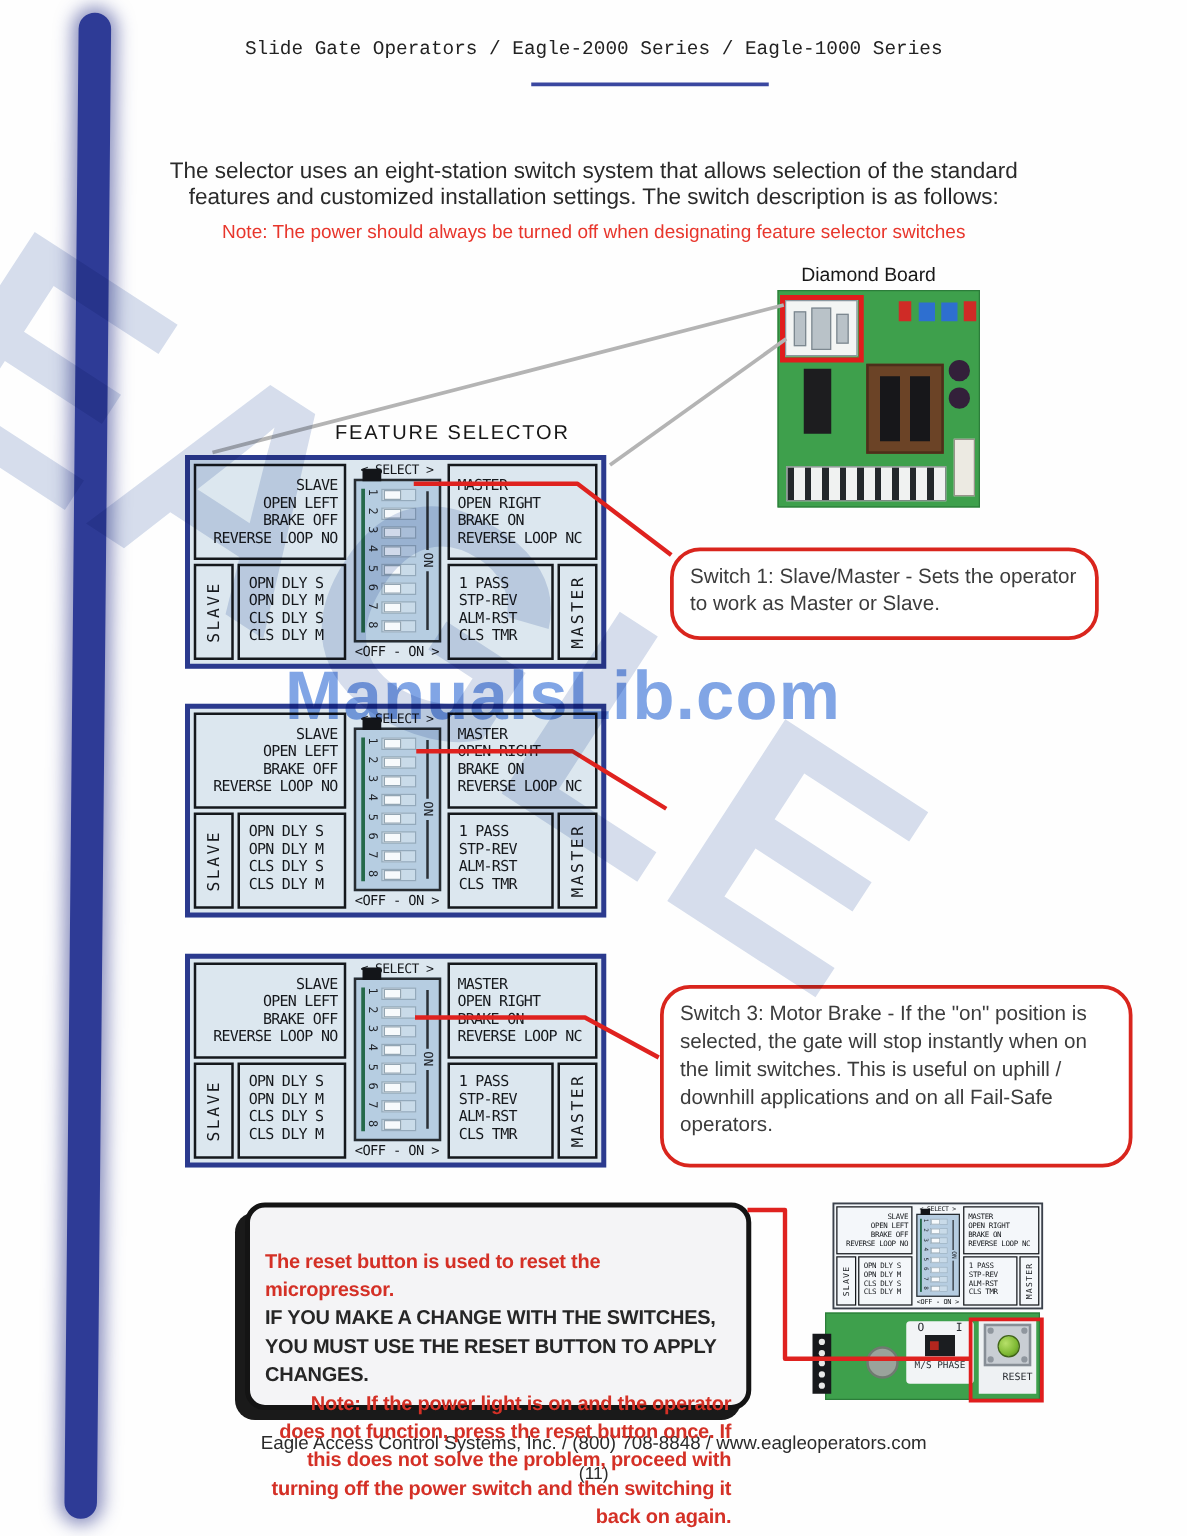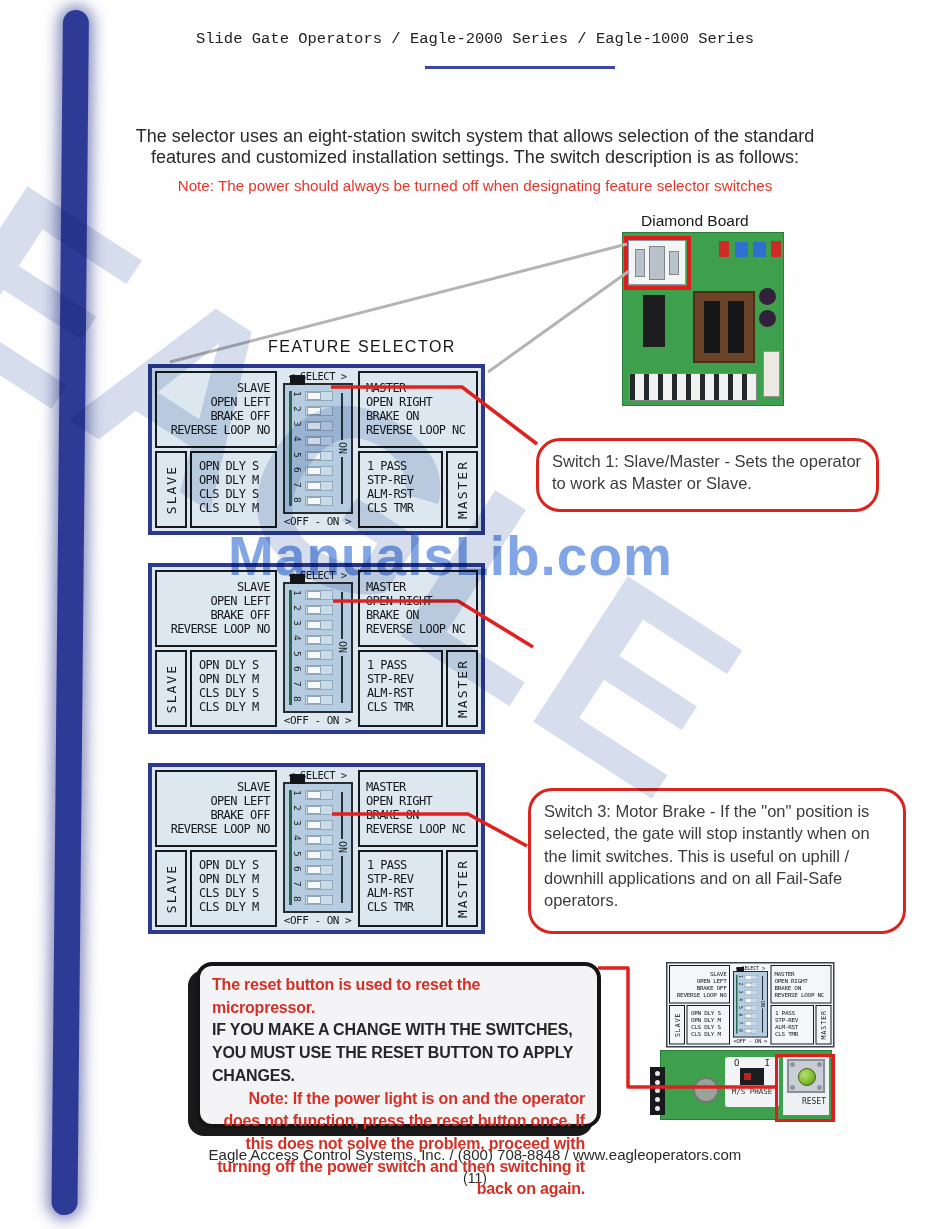--- a/index.html
+++ b/index.html
@@ -469,21 +469,21 @@
             </div>
       </div>
     </div>
   </div>
 </div>
 
   <div class="callout co-1">Switch 1: Slave/Master - Sets the operator to work as Master or Slave.</div>
   <div class="callout co-3">Switch 3: Motor Brake - If the "on" position is selected, the gate will stop instantly when on the limit switches. This is useful on uphill / downhill applications and on all Fail-Safe operators.</div>
 
   <div class="reset-box">
-    <span class="red" style="display: block;">The reset button is used to reset the micropressor.</span>
+    <span class="red" style="display: block; margin-top: 25px;">The reset button is used to reset the micropressor.</span>
     <span class="blk" style="display: block;">IF YOU MAKE A CHANGE WITH THE SWITCHES, YOU MUST USE THE RESET BUTTON TO APPLY CHANGES.</span>
     <span class="red" style="display: block; text-align: right;">Note: If the power light is on and the operator does not function, press the reset button once. If this does not solve the problem, proceed with turning off the power switch and then switching it back on again.</span>
   </div>
 
   <div class="slot slot-mini">
   <div class="panel">
     <div class="col-left">
       <div class="box labels-right">
         <div class="lbl">SLAVE</div>
         <div class="lbl">OPEN LEFT</div>

